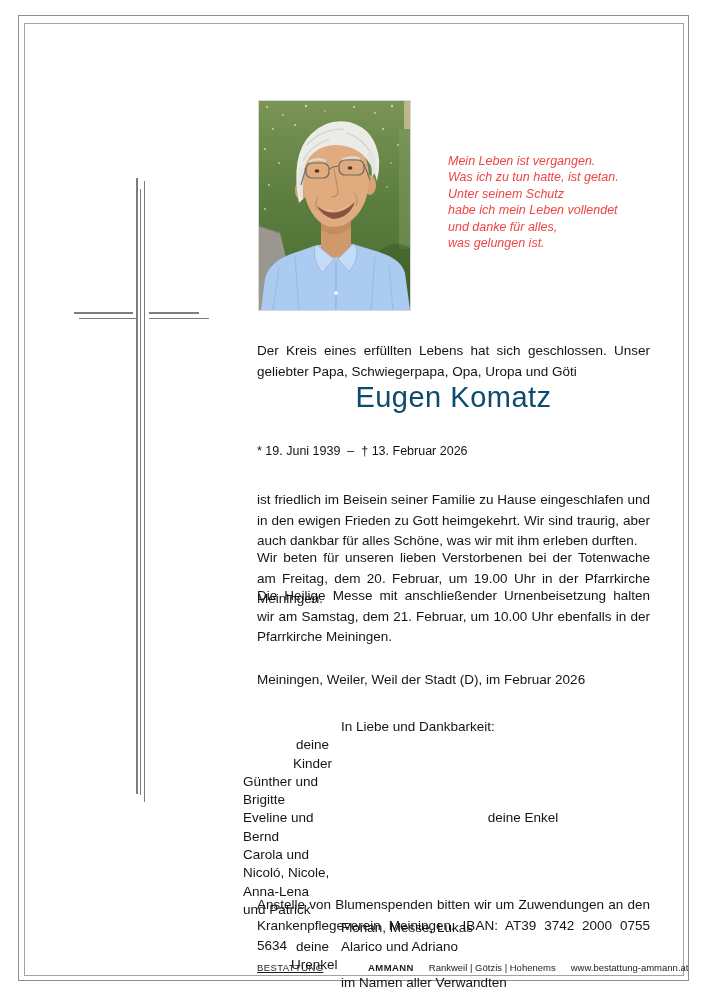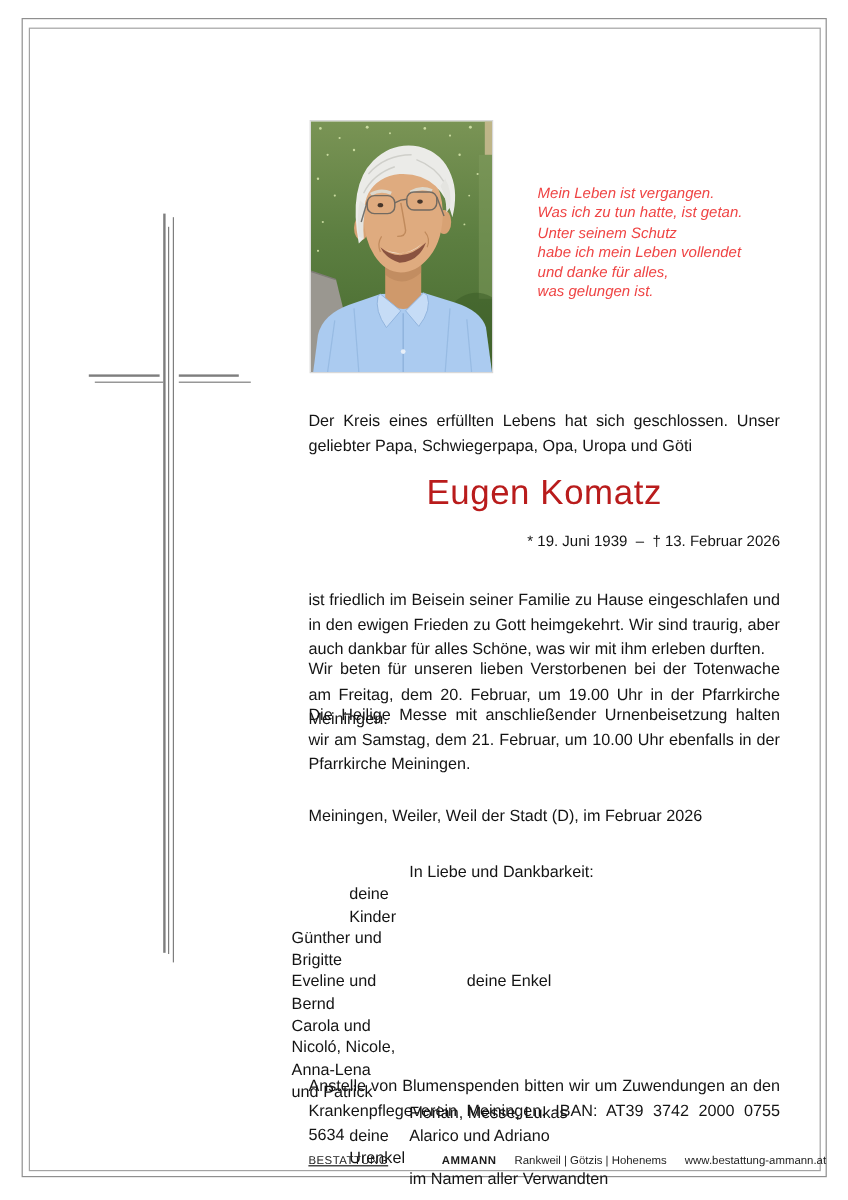--- a/index.html
+++ b/index.html
@@ -14,29 +14,29 @@
   
   .xline{background:#7e7e7e;}
   
   .photo{left:259px;top:101px;width:151px;height:209px;outline:1px solid #d8d8d8;}
   
   .poem{left:448px;top:153px;font-style:italic;font-size:12.5px;line-height:16.4px;color:#ef4444;}
   
   .col{left:257px;width:393px;font-size:13.5px;line-height:20.5px;}
   .just{text-align:justify;}
   .intro{top:341px;}
-  .name{top:395px;text-align:center;font-size:29px;line-height:32px;letter-spacing:0.5px;color:#b91c1c;}
-  .dates{top:441px;text-align:right;font-size:12.5px;white-space:pre;}
+  .name{top:381px;text-align:center;font-size:29px;line-height:32px;letter-spacing:0.5px;color:#0c4a6e;}
+  .dates{top:441px;text-align:left;font-size:12.5px;white-space:pre;}
   .p1{top:490px;}
   .p2{top:548px;}
   .p3{top:586px;}
   .place{top:670px;}
   .fam{left:243px;top:718px;width:420px;display:grid;grid-template-columns:91px 316px;column-gap:7px;
        font-size:13.5px;line-height:18.3px;}
-  .fam-label{text-align:left;margin-left:48px;}
+  .fam-label{text-align:center;margin-left:48px;}
   .donation{top:895px;}
   .footer{left:257px;top:962px;width:400px;font-size:9.5px;display:flex;gap:15px;color:#1c1c1c;white-space:pre;}
   .brand-prefix{letter-spacing:0.4px;text-decoration:underline;}
   .brand-name{font-weight:bold;letter-spacing:0.4px;margin-left:42px;}
 </style>
 </head>
 <body>
 
 <div class="abs border-outer"></div>
 <div class="abs border-inner"></div>

